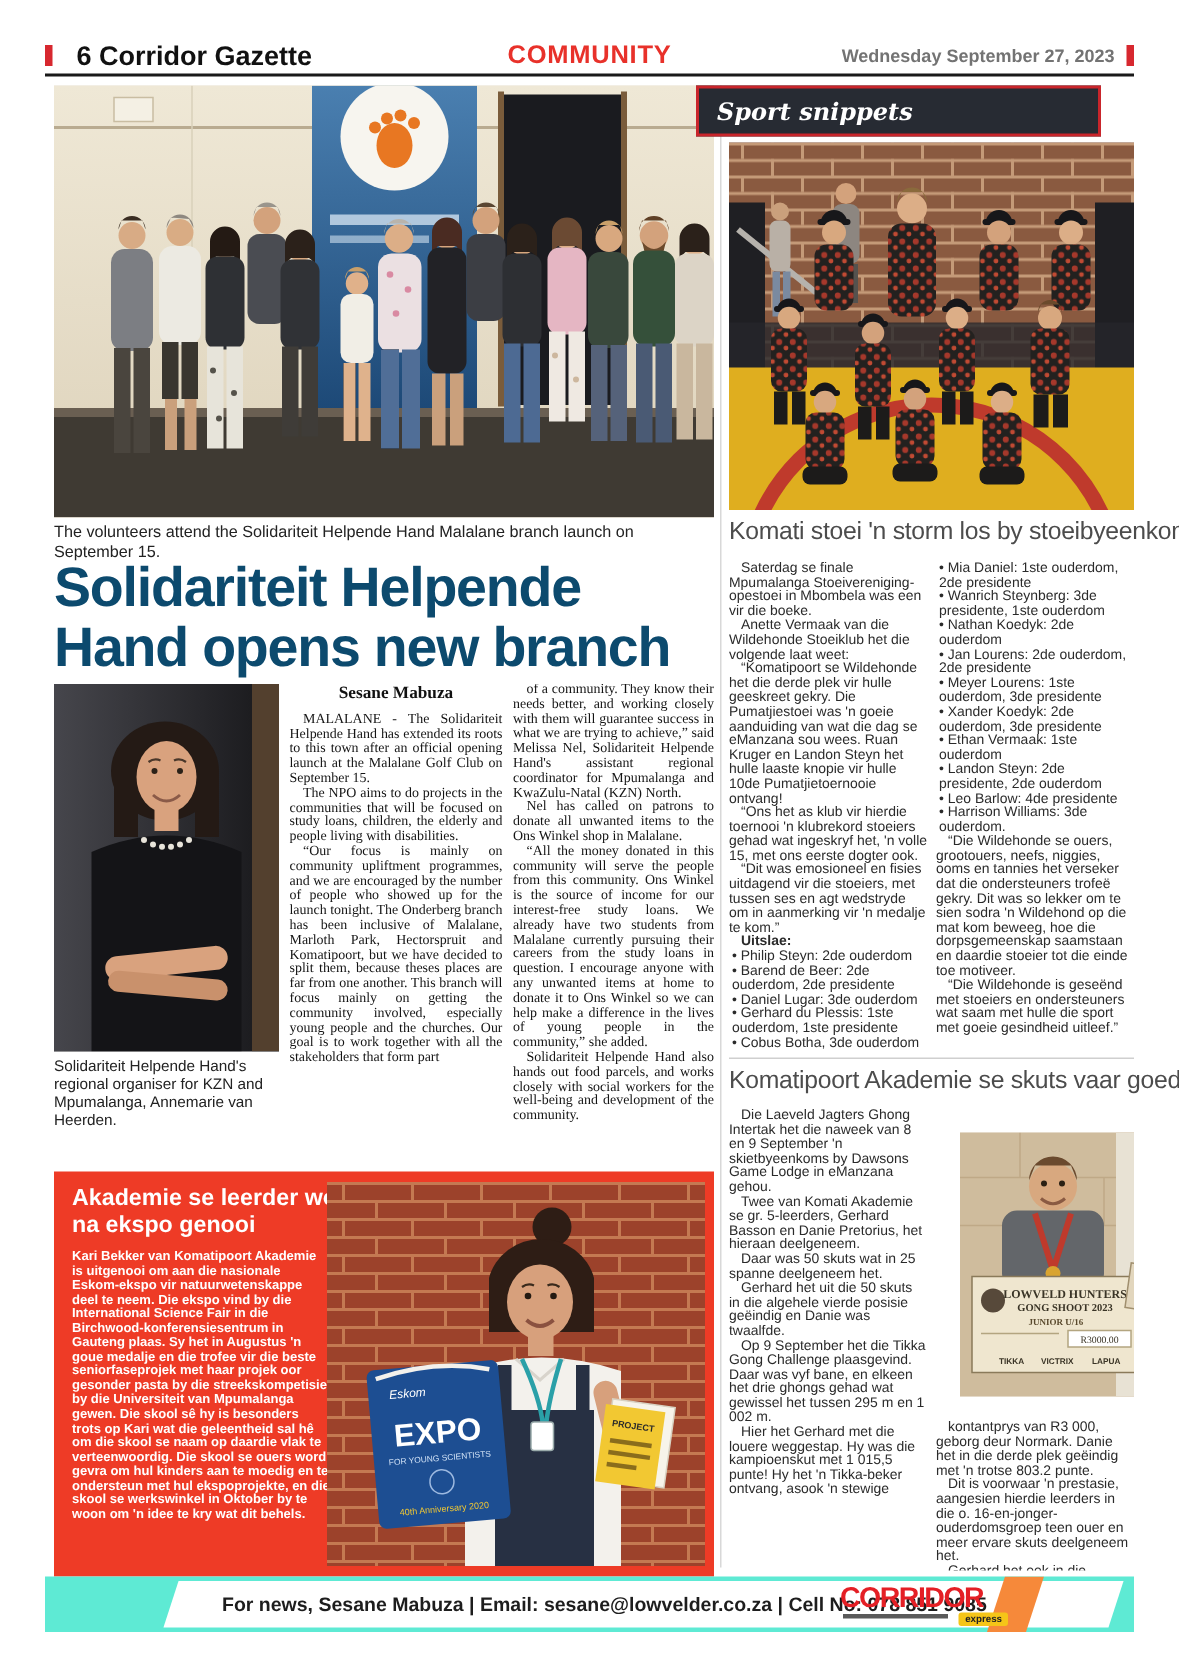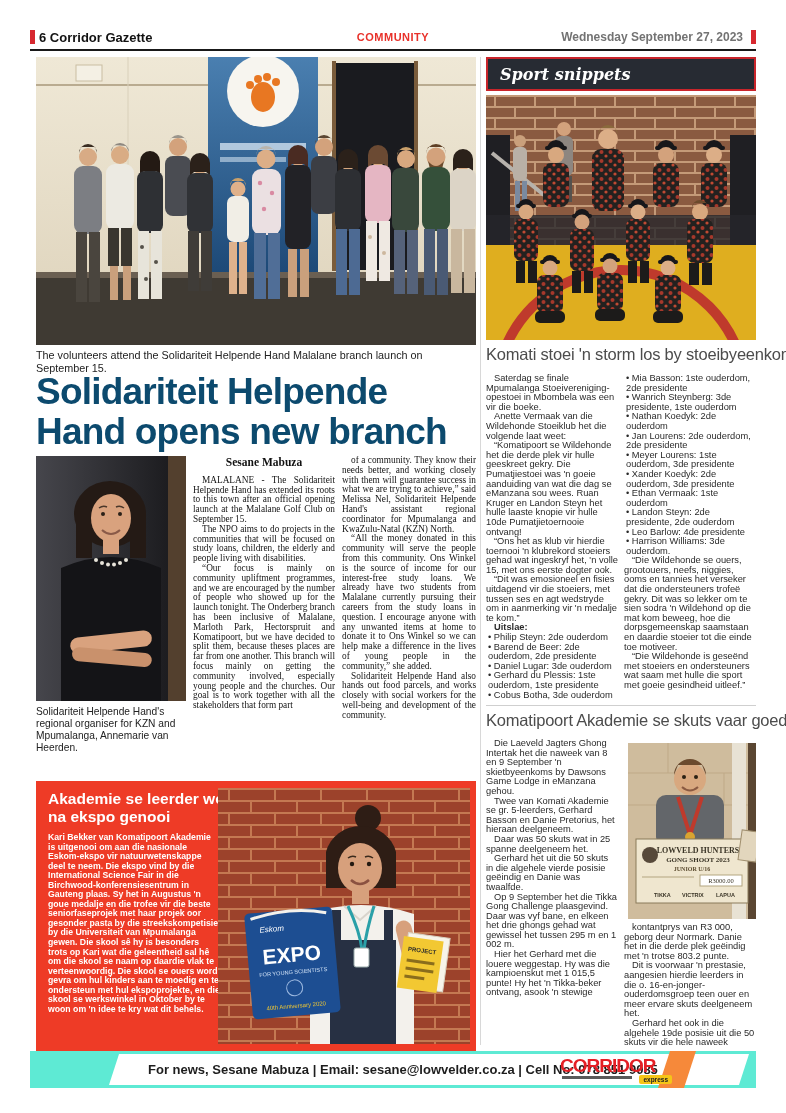--- a/index.html
+++ b/index.html
@@ -1,22 +1,22 @@
 <!DOCTYPE html>
 <html><head>
 <meta charset="utf-8">
 <style>
   html,body{margin:0;padding:0;background:#fff;}
   body{width:786px;height:1113px;position:relative;font-family:"Liberation Sans",sans-serif;color:#1c1c1c;overflow:hidden;}
   .abs{position:absolute;}
   
   .masthead{left:30px;top:27px;width:726px;height:20px;display:flex;align-items:center;}
   .red-chip{width:5px;height:14px;background:#d7282f;display:inline-block;}
-  .edition{font-weight:bold;font-size:13px;margin-left:4px;color:#111;}
-  .section-name{position:absolute;left:0;width:100%;text-align:center;font-weight:bold;font-size:11px;color:#e8312a;letter-spacing:.5px;}
+  .edition{font-weight:bold;font-size:18px;margin-left:16px;color:#111;}
+  .section-name{position:absolute;left:0;width:100%;text-align:center;font-weight:bold;font-size:17px;color:#e8312a;letter-spacing:.5px;}
   .date{margin-left:auto;font-weight:bold;font-size:12px;margin-right:8px;color:#737373;position:relative;}
   .header-rule{left:30px;top:49px;width:726px;height:2px;background:#191919;}
   .vrule{left:480px;top:57px;width:1px;height:988px;background:#d8d8d8;}
   
   .lead-photo{left:36px;top:57px;width:440px;height:288px;overflow:hidden;background:#e8e0cd;}
   .lead-caption{left:36px;top:349px;width:440px;font-size:10.8px;line-height:12.5px;color:#222;}
   .credit{font-weight:bold;font-style:italic;}
   
   .headline{left:36px;top:372px;width:442px;font-size:37px;line-height:40px;font-weight:bold;letter-spacing:-.8px;color:#0c4a6e;}
   .article-grid{left:36px;top:456px;width:440px;height:322px;display:grid;grid-template-columns:150px 142px 134px;column-gap:7px;overflow:hidden;}
@@ -24,21 +24,21 @@
   .portrait-caption{font-size:10.2px;line-height:12px;color:#222;margin-top:5px;}
   .byline{text-align:center;font-weight:bold;font-size:11.5px;margin:2px 0 8px 0;color:#111;}
   .serif-col{font-family:"Liberation Serif",serif;font-size:9.3px;line-height:9.8px;text-align:justify;color:#141414;overflow:hidden;}
   .serif-col p{margin:0;text-indent:9px;}
   
   .expo-box{left:36px;top:781px;width:440px;height:270px;background:#ee3b26;overflow:hidden;}
   .expo-heading{position:absolute;left:12px;top:9px;width:195px;font-size:15.5px;line-height:17.5px;font-weight:bold;color:#fff;}
   .expo-body{position:absolute;left:12px;top:52px;width:172px;font-size:8.7px;line-height:9.55px;font-weight:bold;color:#fff;}
   .expo-photo{position:absolute;right:6px;top:7px;width:252px;height:256px;background:#a84a30;overflow:hidden;}
   
-  .sport-header{left:486px;top:57px;width:270px;height:34px;background:#272b33;border:2px solid #c9252b;box-sizing:border-box;display:flex;align-items:center;}
+  .sport-header{left:464px;top:57px;width:270px;height:34px;background:#272b33;border:2px solid #c9252b;box-sizing:border-box;display:flex;align-items:center;}
   .sport-header span{font-family:"DejaVu Serif",serif;font-style:italic;font-weight:bold;font-size:16px;color:#fff;margin-left:12px;}
   .sport-photo{left:486px;top:95px;width:270px;height:245px;background:#8a5a40;overflow:hidden;}
   .sub-headline{left:486px;width:270px;font-size:16.5px;font-weight:400;color:#4c4c4c;letter-spacing:-.2px;white-space:nowrap;}
   .wrest-head{top:345px;}
   .shoot-head{top:711px;}
   .two-col{left:486px;width:270px;display:grid;grid-template-columns:132px 132px;column-gap:6px;overflow:hidden;}
   .wrest-cols{top:374px;height:330px;}
   .shoot-cols{top:739px;height:308px;}
   .sans-col{font-size:9.3px;line-height:9.6px;color:#2a2a2a;overflow:hidden;}
   .sans-col p{margin:0;text-indent:8px;}
@@ -263,20 +263,21 @@
       <div class="byline">Sesane Mabuza</div>
       <div>
           <p>MALALANE - The Solidariteit Helpende Hand has extended its roots to this town after an official opening launch at the Malalane Golf Club on September 15.</p>
           <p>The NPO aims to do projects in the communities that will be focused on study loans, children, the elderly and people living with disabilities.</p>
           <p>“Our focus is mainly on community upliftment programmes, and we are encouraged by the number of people who showed up for the launch tonight. The Onderberg branch has been inclusive of Malalane, Marloth Park, Hectorspruit and Komatipoort, but we have decided to split them, because theses places are far from one another. This branch will focus mainly on getting the community involved, especially young people and the churches. Our goal is to work together with all the stakeholders that form part</p>
         </div>
     </div>
     <div class="serif-col">
       <div>
           <p>of a community. They know their needs better, and working closely with them will guarantee success in what we are trying to achieve,” said Melissa Nel, Solidariteit Helpende Hand's assistant regional coordinator for Mpumalanga and KwaZulu-Natal (KZN) North.</p>
+          <p>Nel has called on patrons to donate all unwanted items to the Ons Winkel shop in Malalane.</p>
           <p>“All the money donated in this community will serve the people from this community. Ons Winkel is the source of income for our interest-free study loans. We already have two students from Malalane currently pursuing their careers from the study loans in question. I encourage anyone with any unwanted items at home to donate it to Ons Winkel so we can help make a difference in the lives of young people in the community,” she added.</p>
           <p>Solidariteit Helpende Hand also hands out food parcels, and works closely with social workers for the well-being and development of the community.</p>
         </div>
     </div>
   </div>
 
   <aside class="abs expo-box">
     <h2 class="expo-heading" style="margin:0">Akademie se leerder word na ekspo genooi</h2>
     <p class="expo-body" style="margin:0">Kari Bekker van Komatipoort Akademie is uitgenooi om aan die nasionale Eskom-ekspo vir natuurwetenskappe deel te neem. Die ekspo vind by die International Science Fair in die Birchwood-konferensiesentrum in Gauteng plaas. Sy het in Augustus 'n goue medalje en die trofee vir die beste seniorfaseprojek met haar projek oor gesonder pasta by die streekskompetisie by die Universiteit van Mpumalanga gewen. Die skool sê hy is besonders trots op Kari wat die geleentheid sal hê om die skool se naam op daardie vlak te verteenwoordig. Die skool se ouers word gevra om hul kinders aan te moedig en te ondersteun met hul ekspoprojekte, en die skool se werkswinkel in Oktober by te woon om 'n idee te kry wat dit behels.</p>
     <div class="expo-photo">
@@ -463,21 +464,21 @@
       <div class="results">
           <p>• Philip Steyn: 2de ouderdom</p>
           <p>• Barend de Beer: 2de ouderdom, 2de presidente</p>
           <p>• Daniel Lugar: 3de ouderdom</p>
           <p>• Gerhard du Plessis: 1ste ouderdom, 1ste presidente</p>
           <p>• Cobus Botha, 3de ouderdom</p>
         </div>
     </div>
     <div class="sans-col">
       <div class="results">
-          <p>• Mia Basson: 1ste ouderdom, 2de presidente</p>
+          <p>• Mia Daniel: 1ste ouderdom, 2de presidente</p>
           <p>• Wanrich Steynberg: 3de presidente, 1ste ouderdom</p>
           <p>• Nathan Koedyk: 2de ouderdom</p>
           <p>• Jan Lourens: 2de ouderdom, 2de presidente</p>
           <p>• Meyer Lourens: 1ste ouderdom, 3de presidente</p>
           <p>• Xander Koedyk: 2de ouderdom, 3de presidente</p>
           <p>• Ethan Vermaak: 1ste ouderdom</p>
           <p>• Landon Steyn: 2de presidente, 2de ouderdom</p>
           <p>• Leo Barlow: 4de presidente</p>
           <p>• Harrison Williams: 3de ouderdom.</p>
         </div>
@@ -495,21 +496,21 @@
       <div>
           <p>Die Laeveld Jagters Ghong Intertak het die naweek van 8 en 9 September 'n skietbyeenkoms by Dawsons Game Lodge in eManzana gehou.</p>
           <p>Twee van Komati Akademie se gr. 5-leerders, Gerhard Basson en Danie Pretorius, het hieraan deelgeneem.</p>
           <p>Daar was 50 skuts wat in 25 spanne deelgeneem het.</p>
           <p>Gerhard het uit die 50 skuts in die algehele vierde posisie geëindig en Danie was twaalfde.</p>
           <p>Op 9 September het die Tikka Gong Challenge plaasgevind. Daar was vyf bane, en elkeen het drie ghongs gehad wat gewissel het tussen 295 m en 1 002 m.</p>
           <p>Hier het Gerhard met die louere weggestap. Hy was die kampioenskut met 1 015,5 punte! Hy het 'n Tikka-beker ontvang, asook 'n stewige</p>
         </div>
     </div>
     <div class="sans-col">
-      <figure class="shoot-photo" style="margin:4px">
+      <figure class="shoot-photo" style="margin:16px">
         <svg width="136" height="176" viewBox="0 0 136 176">
           <rect width="136" height="176" fill="#cfbc9d"></rect>
           <g stroke="#bfa987" stroke-width="1">
             <line x1="0" y1="30" x2="136" y2="30"></line>
               <line x1="0" y1="62" x2="136" y2="62"></line>
             <line x1="40" y1="0" x2="40" y2="30"></line>
               <line x1="96" y1="30" x2="96" y2="62"></line>
           </g>
           <rect x="120" y="0" width="16" height="176" fill="#5a4632"></rect>
           <rect x="104" y="0" width="14" height="176" fill="#e8e2d4"></rect>

